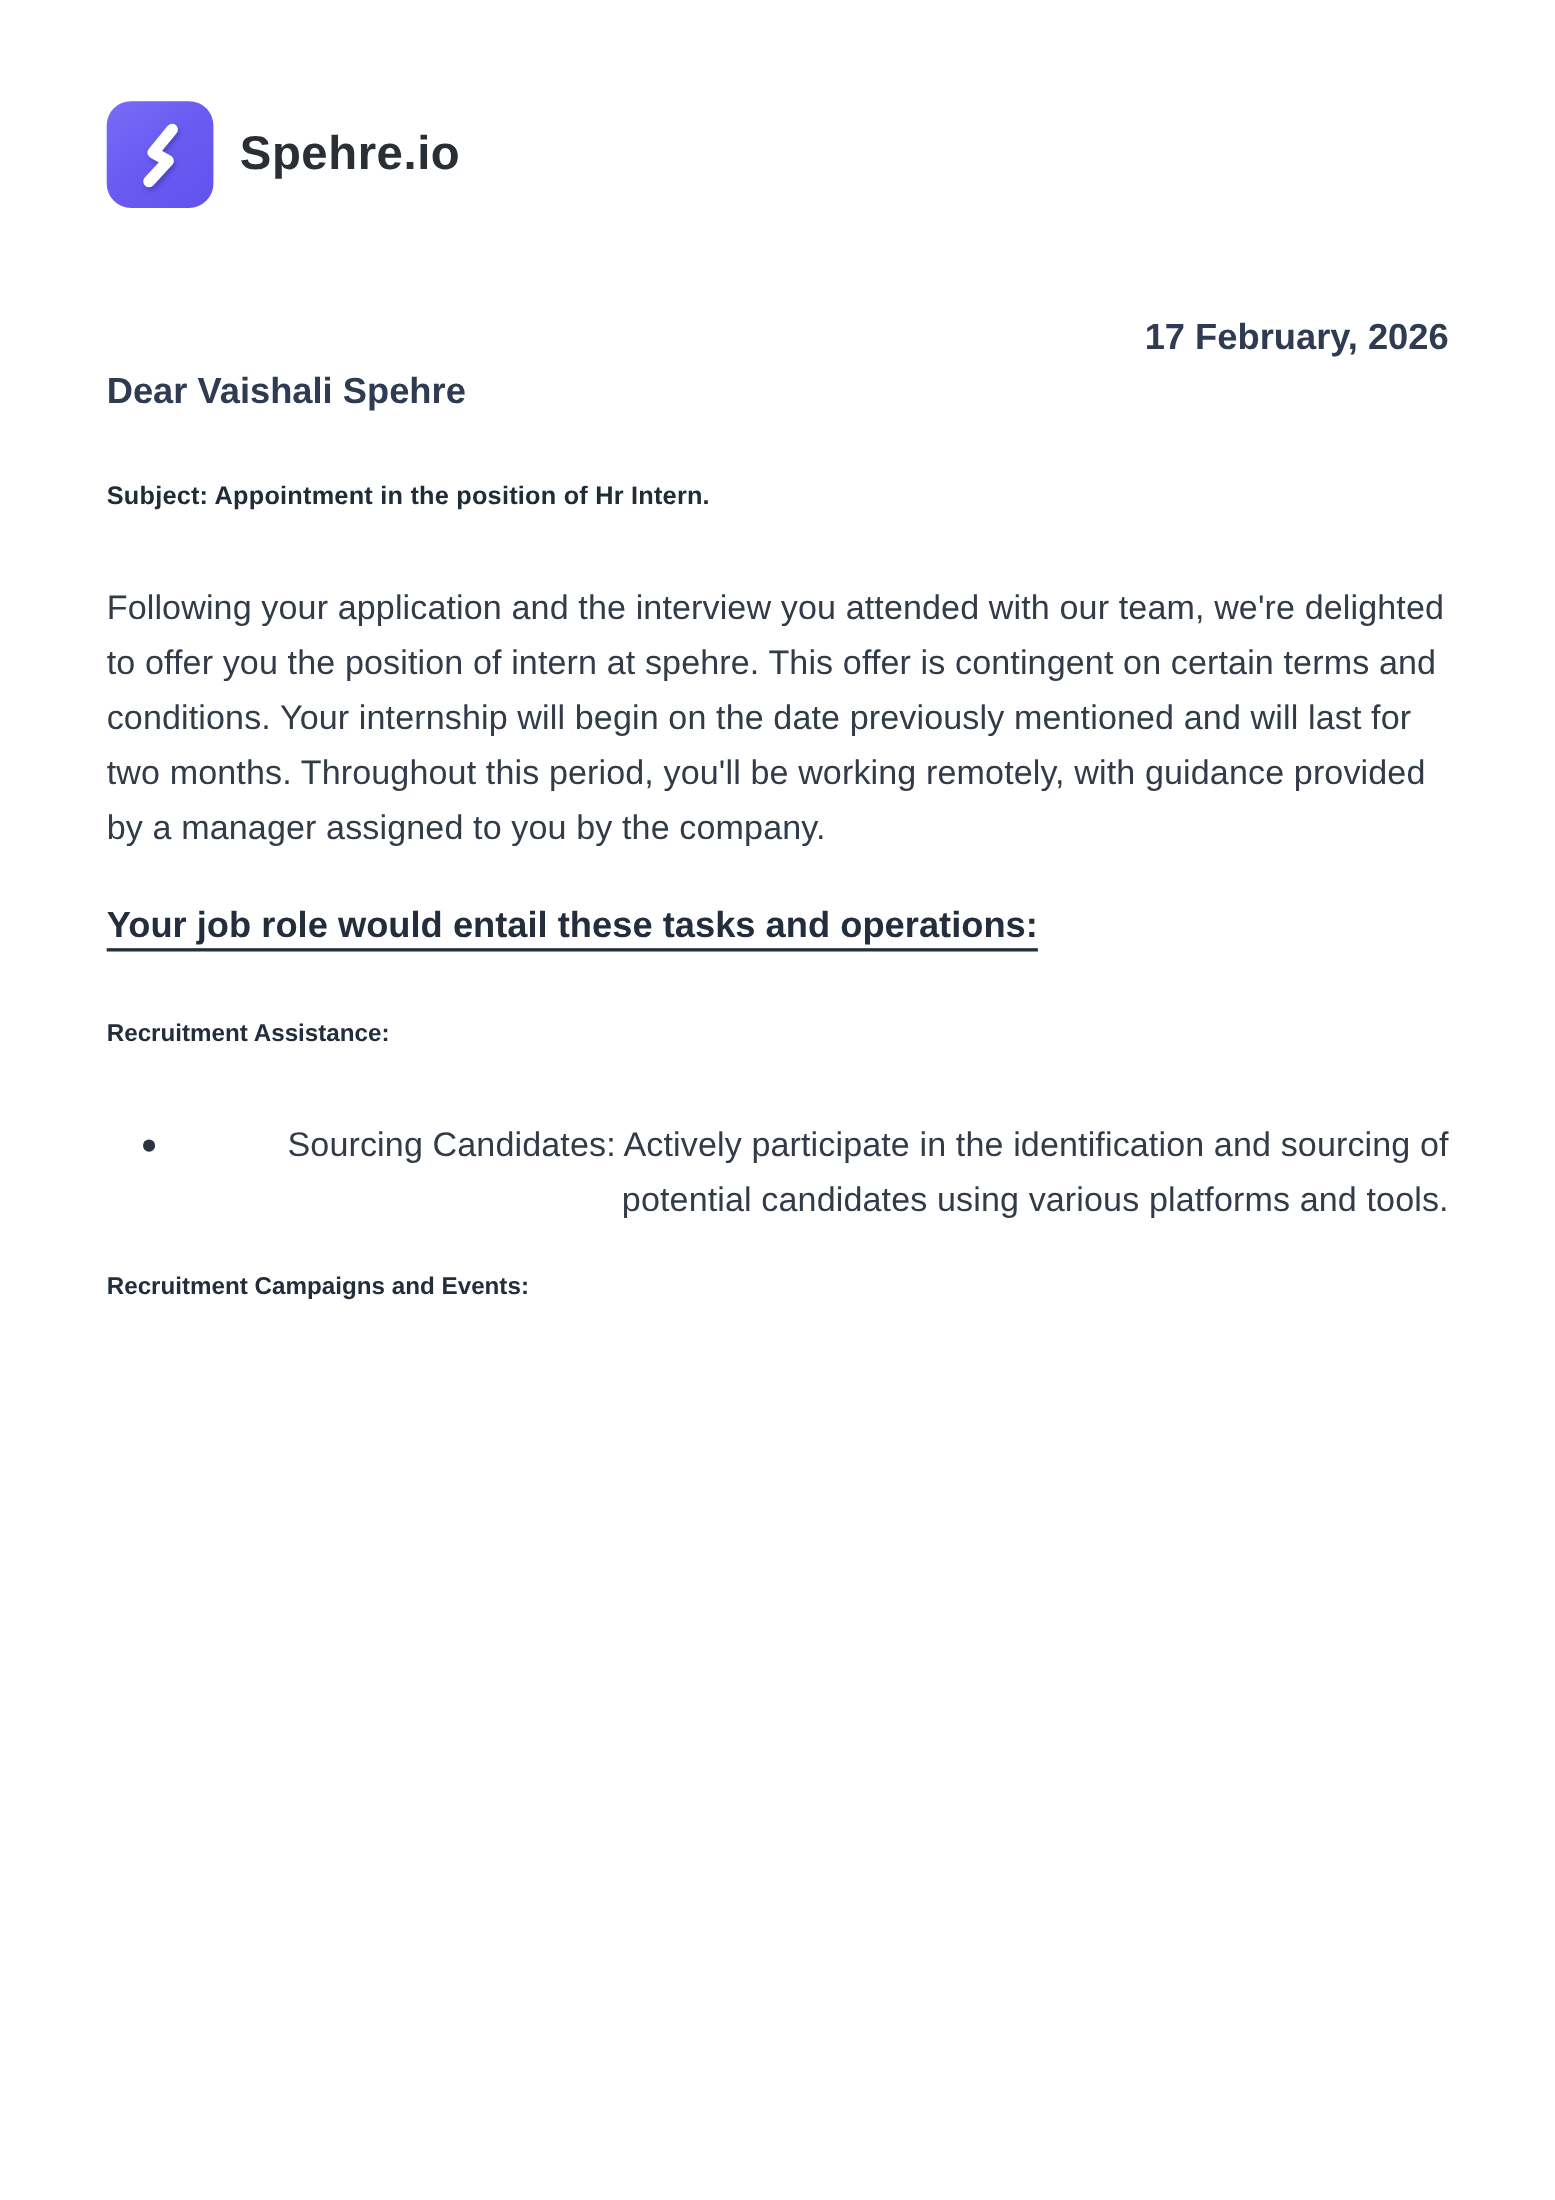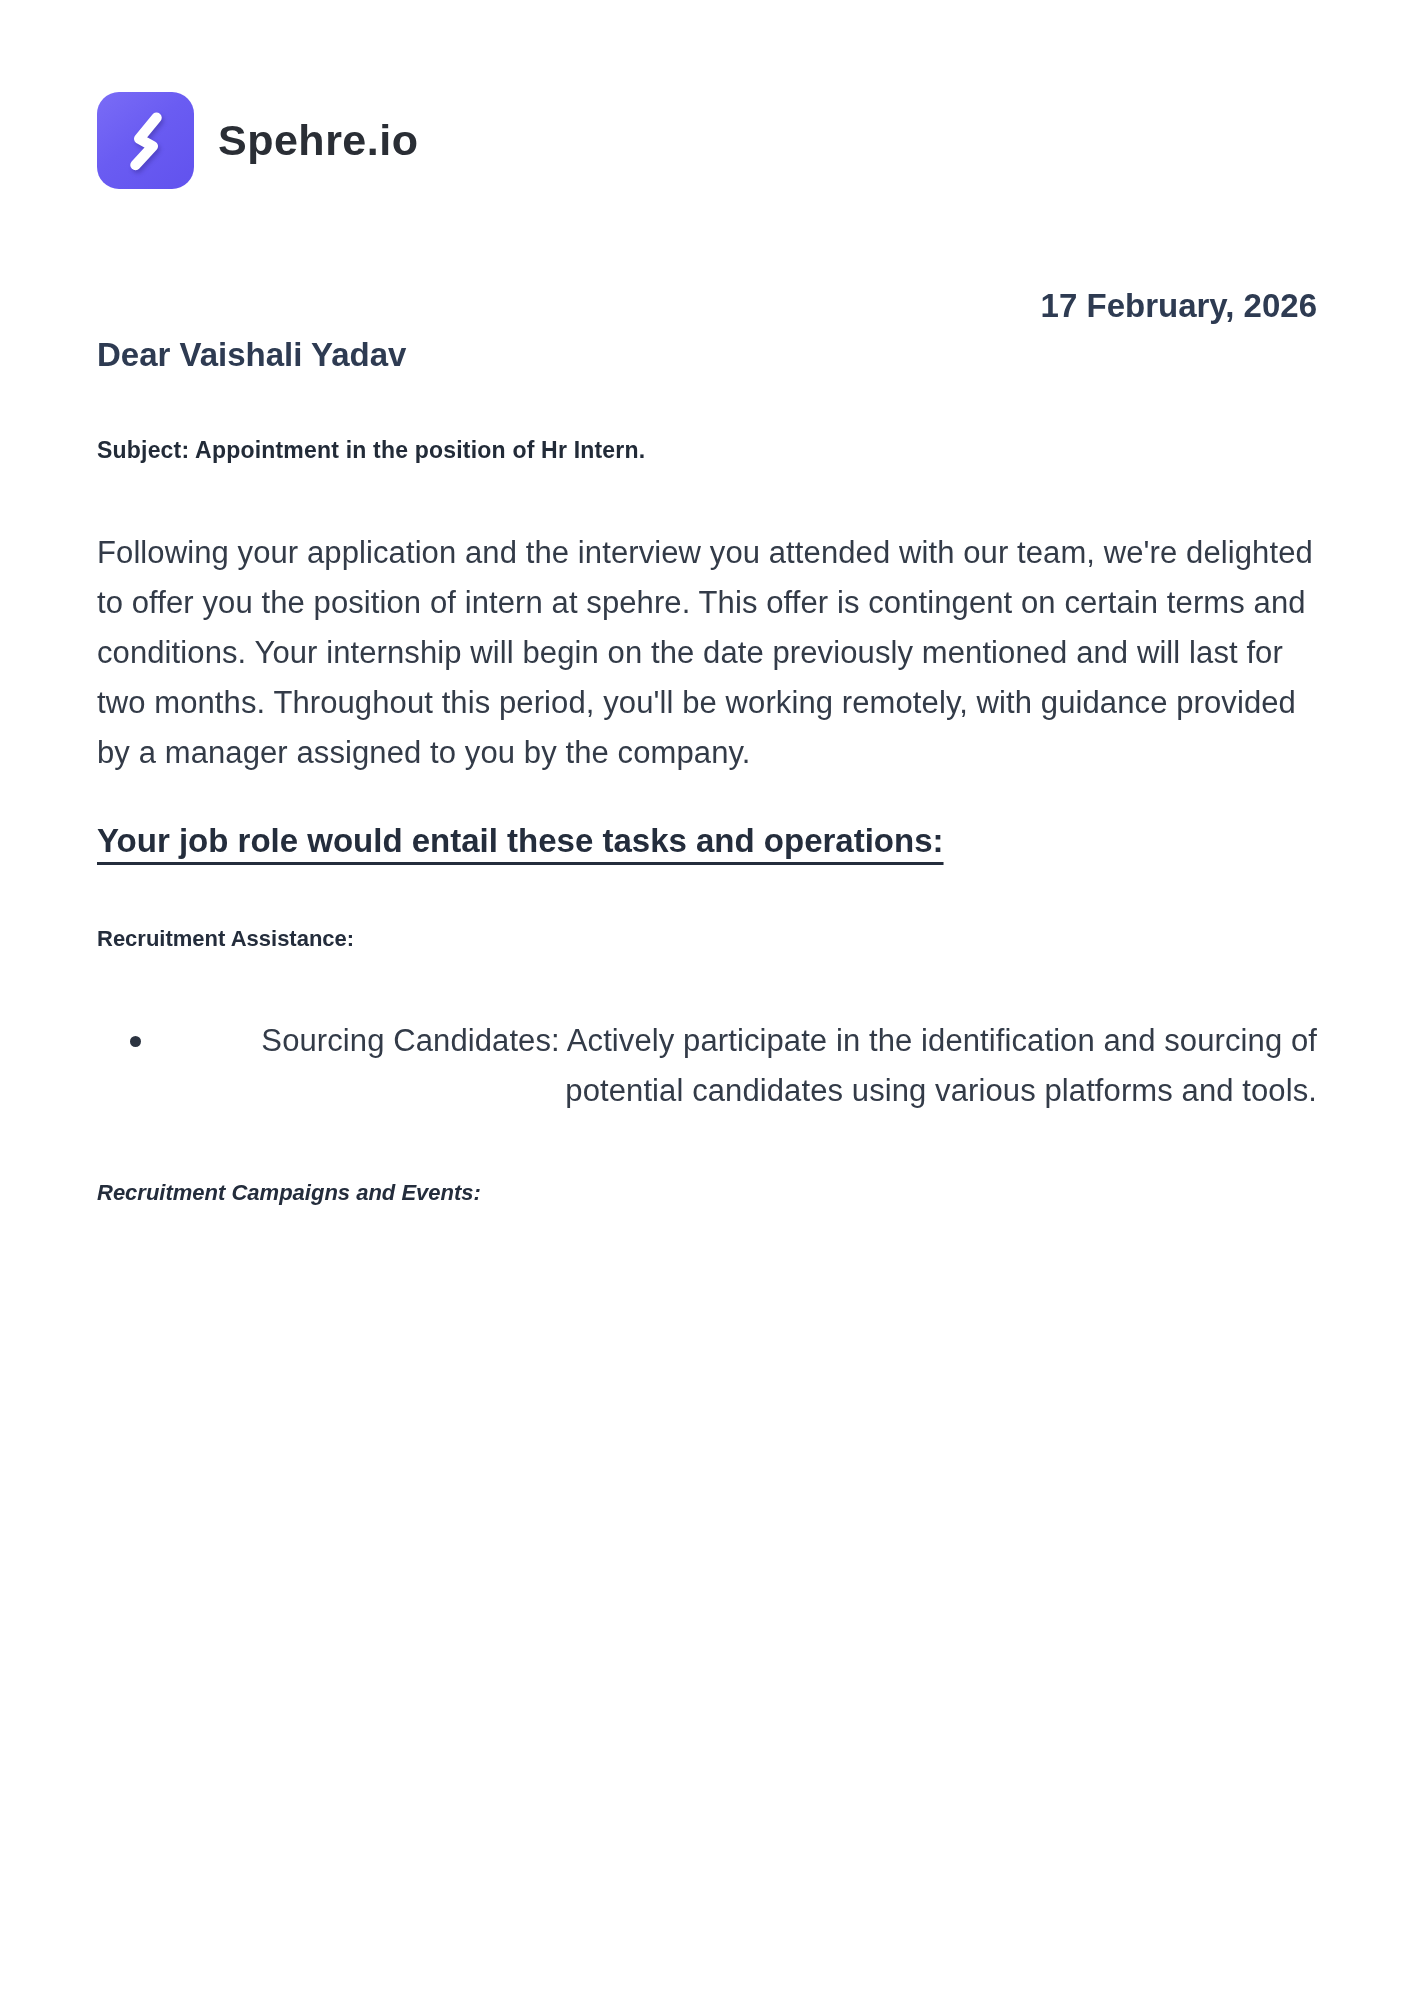--- a/index.html
+++ b/index.html
@@ -117,40 +117,39 @@
   .bullet-dot {
     position: absolute;
     left: 0;
     top: 20px;
     width: 11px;
     height: 11px;
     border-radius: 50%;
     background: #2b3340;
   }
   .section-title.last {
-    margin-top: 64px;
-    font-style: italic;
+    margin-top: 40px;
   }
 </style>
 </head>
 <body>
 
 <div class="page">
 
   <div class="brand">
     <div class="logo-tile">
       <svg viewBox="0 0 96 96" aria-hidden="true">
         <path d="M62 17 L39 45 L57 55 L34 80" fill="none" stroke="#ffffff" stroke-width="14" stroke-linecap="round" stroke-linejoin="round"></path>
       </svg>
     </div>
     <div class="brand-name">Spehre.io</div>
   </div>
 
   <div class="dateline">17 February, 2026</div>
-  <div class="salutation">Dear Vaishali Yadav</div>
+  <div class="salutation">Dear Vaishali Spehre</div>
 
   <div class="subject">Subject: Appointment in the position of Hr Intern.</div>
 
   <div class="body-text">Following your application and the interview you attended with our team, we're delighted to offer you the position of intern at spehre. This offer is contingent on certain terms and conditions. Your internship will begin on the date previously mentioned and will last for two months. Throughout this period, you'll be working remotely, with guidance provided by a manager assigned to you by the company.</div>
 
   <div class="tasks-heading">Your job role would entail these tasks and operations:</div>
 
   <div class="section-title">Recruitment Assistance:</div>
 
   <ul class="task-list">

